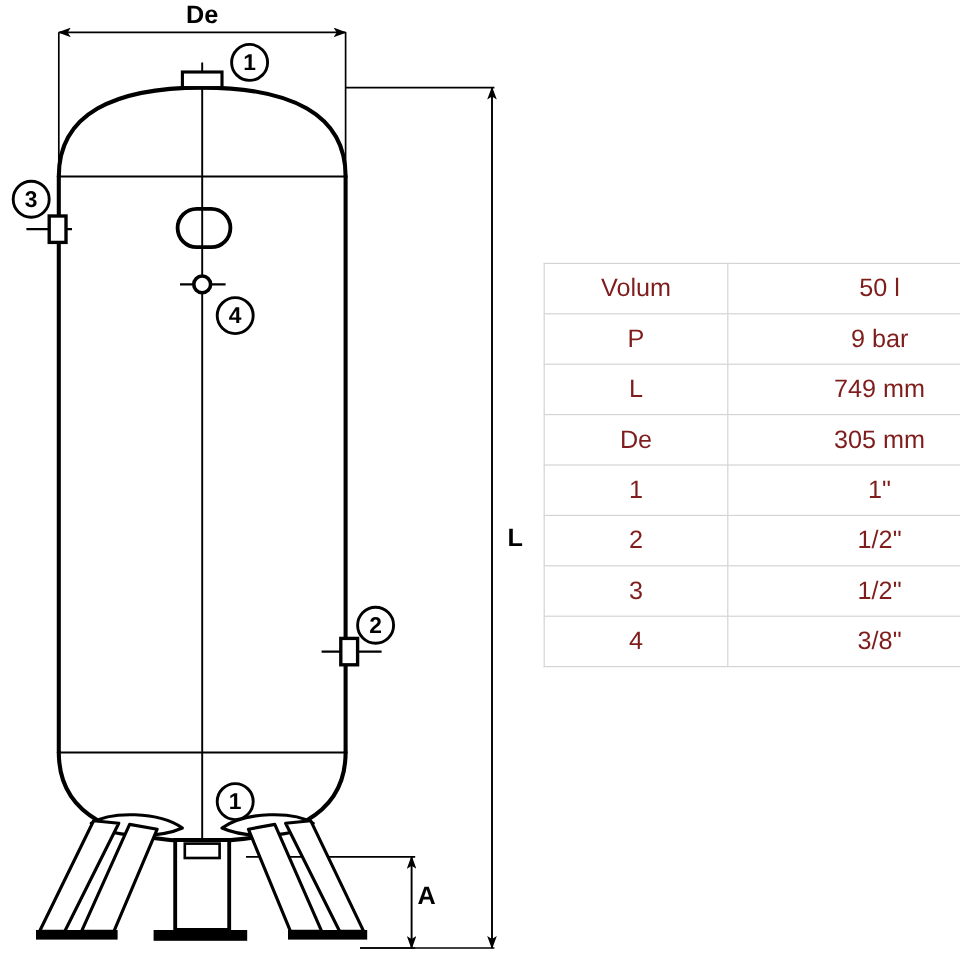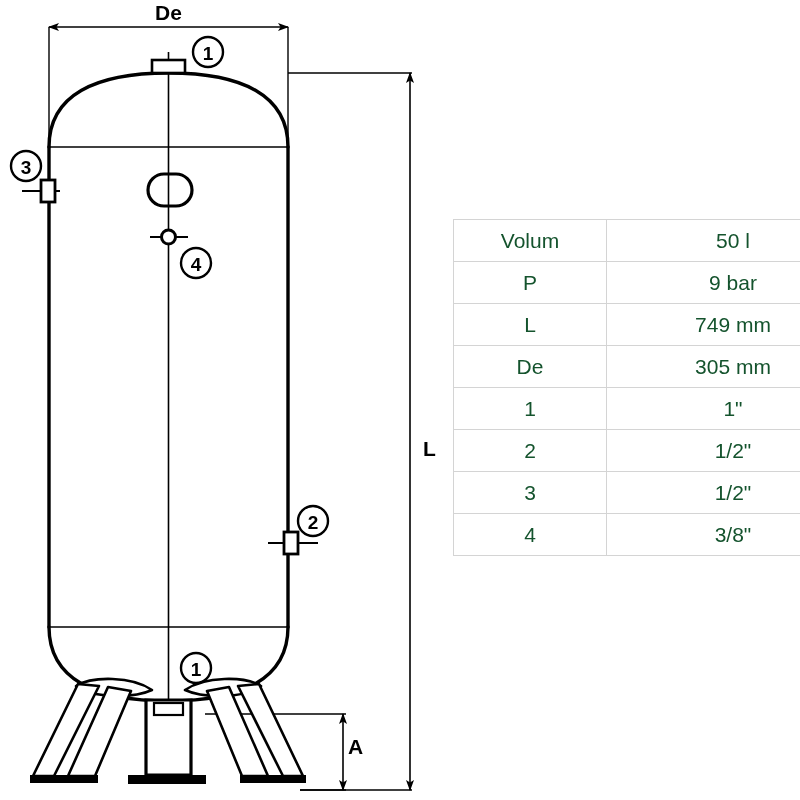--- a/index.html
+++ b/index.html
@@ -36,21 +36,21 @@
   table.spec-table {
     border-collapse: collapse;
     width: 323px;
     table-layout: fixed;
   }
   table.spec-table td {
     border: 1px solid #d4d4d4;
     height: 41px;
     text-align: center;
     vertical-align: middle;
-    color: #14532d;
+    color: #7f1d1d;
     font-size: 21px;
     font-family: "Liberation Sans", sans-serif;
     padding: 0;
     white-space: nowrap;
   }
   table.spec-table td.label-col { width: 152px; }
   table.spec-table td.value-col { width: 170px; padding-left: 41px; }
   .dim-label {
     position: absolute;
     color: #000000;

